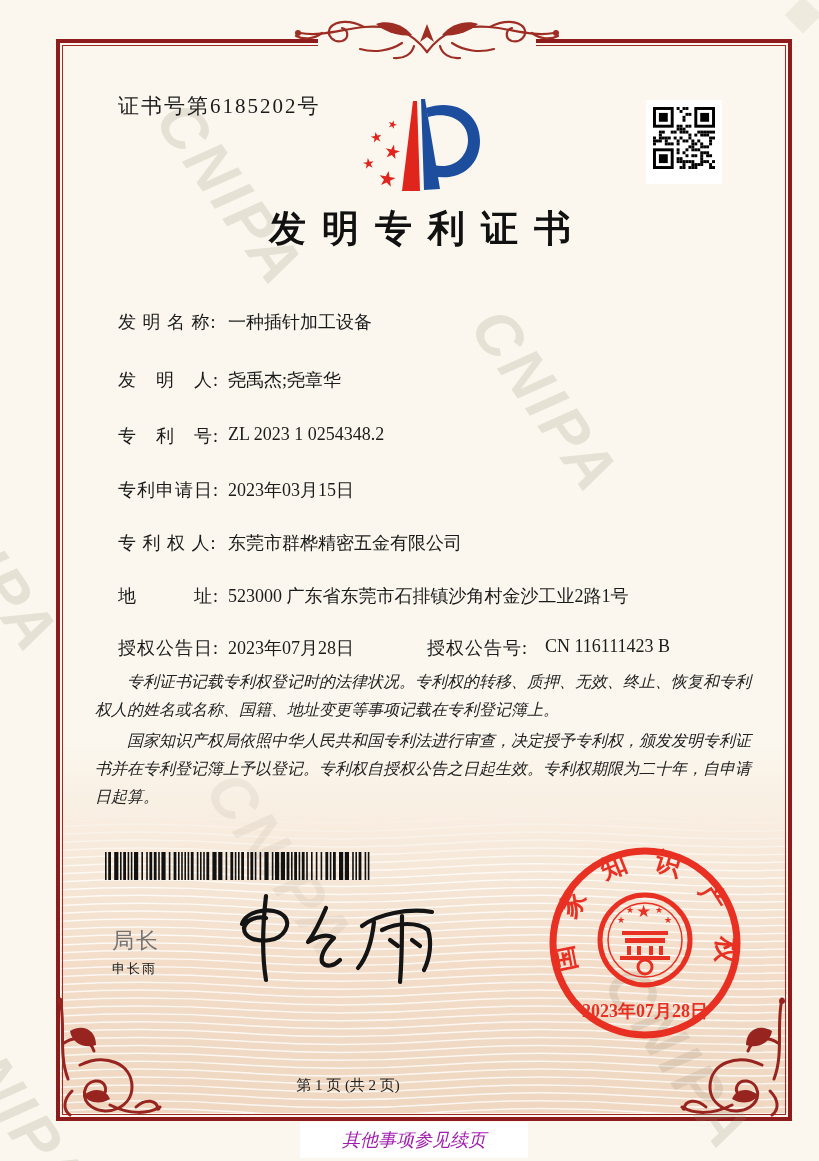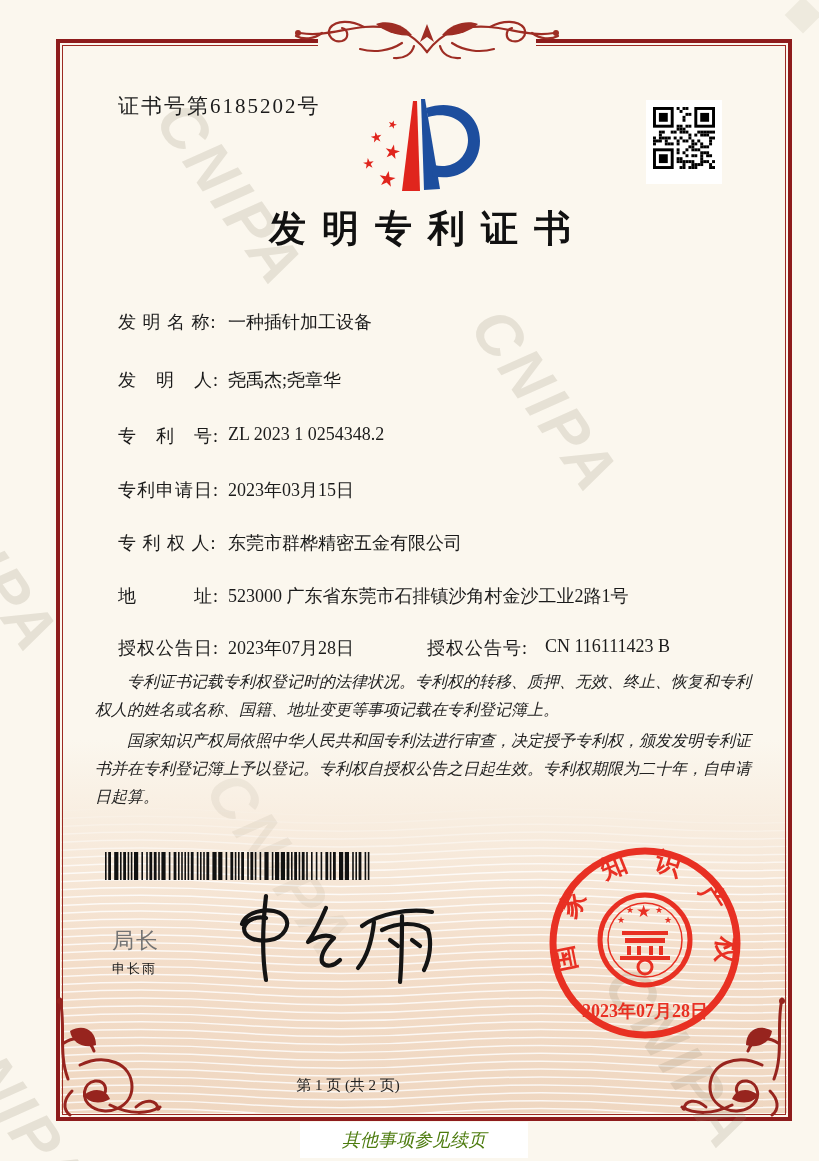--- a/index.html
+++ b/index.html
@@ -42,21 +42,21 @@
   .paras p{margin:0 0 3px 0;text-indent:2em;}
 
   .sig-title{position:absolute;left:112px;top:926px;font-size:22px;color:#737373;letter-spacing:2px;font-family:Liberation Serif, serif;}
   .sig-name{position:absolute;left:112px;top:960px;font-size:13px;color:#151515;letter-spacing:2px;}
   .signature{position:absolute;left:222px;top:882px;}
   .barcode{position:absolute;left:105px;top:852px;}
   .seal{position:absolute;left:545px;top:843px;}
 
   .page-ind{position:absolute;left:56px;top:1076px;width:584px;text-align:center;font-size:15px;color:#222;}
   .cont-box{position:absolute;left:300px;top:1122px;width:228px;height:36px;background:#ffffff;
-      text-align:center;line-height:36px;font-size:18px;font-style:italic;color:#4d7c0f;z-index:6;}
+      text-align:center;line-height:36px;font-size:18px;font-style:italic;color:#a21caf;z-index:6;}
 
   .ornament{position:absolute;z-index:4;}
 </style>
 </head>
 <body>
 
 <div class="page">
 
   <div class="wm r55" style="left:200px;top:88px;">CNIPA</div>
   <div class="wm r55" style="left:515px;top:295px;">CNIPA</div>

